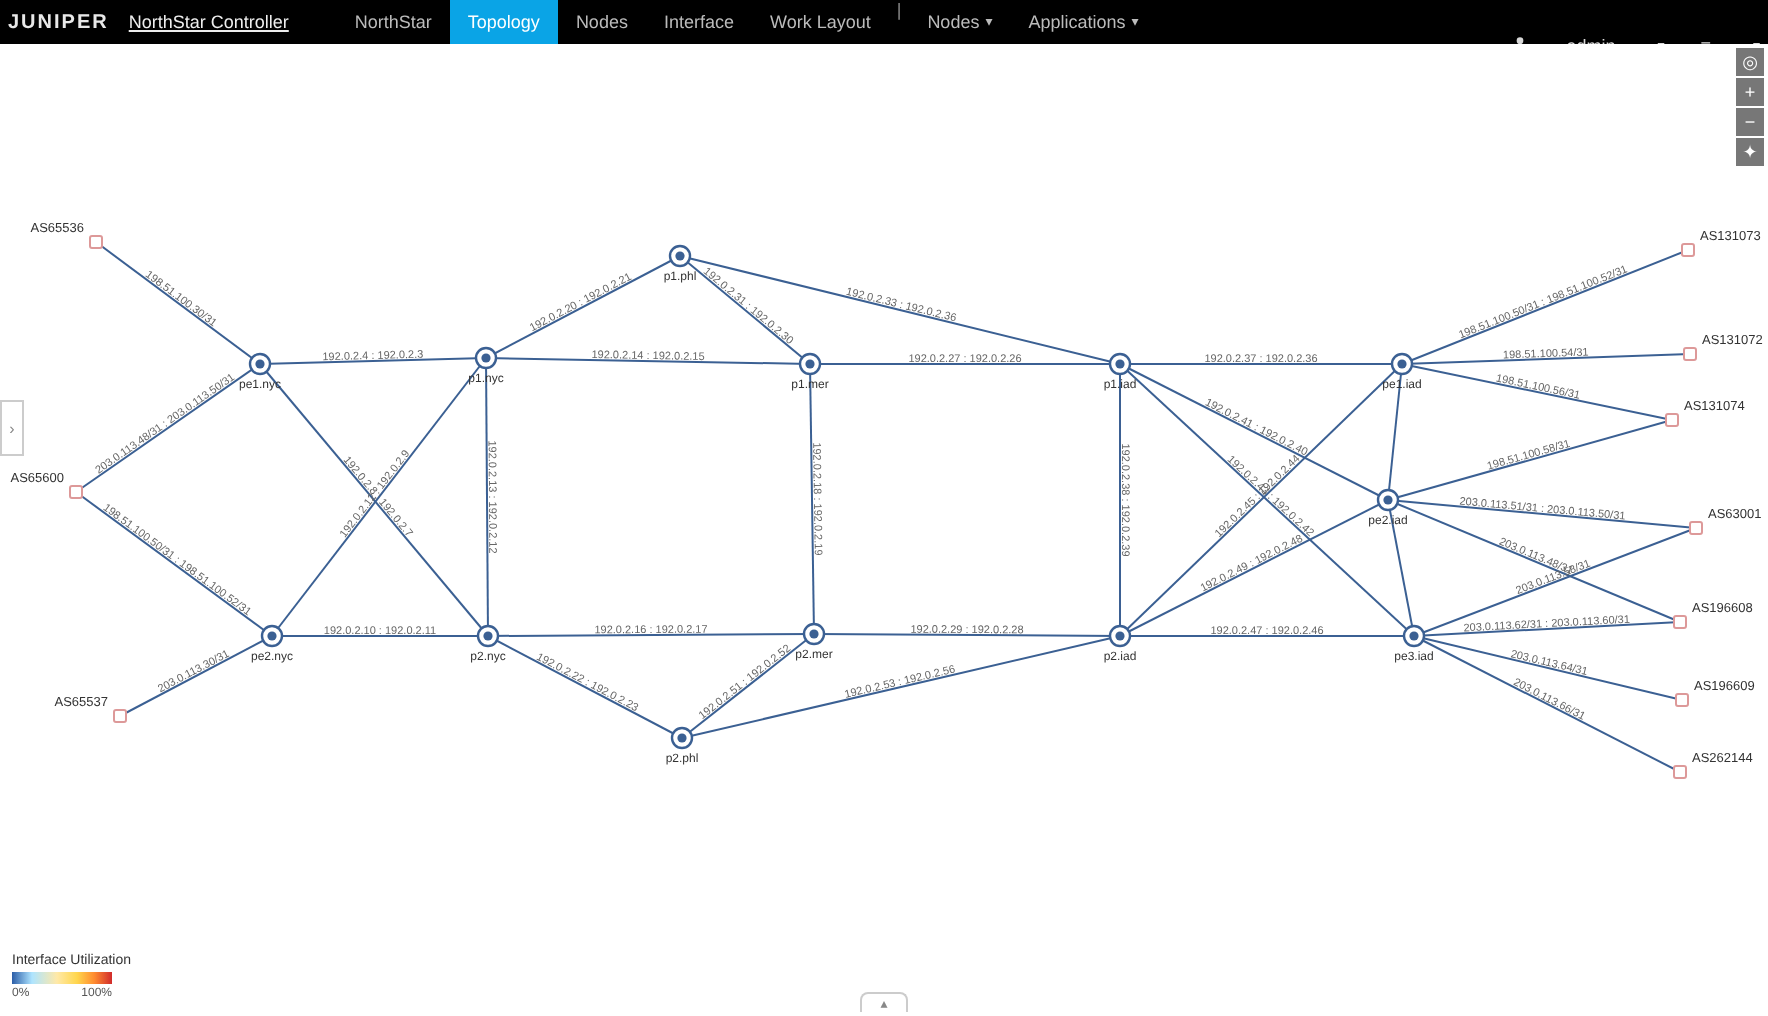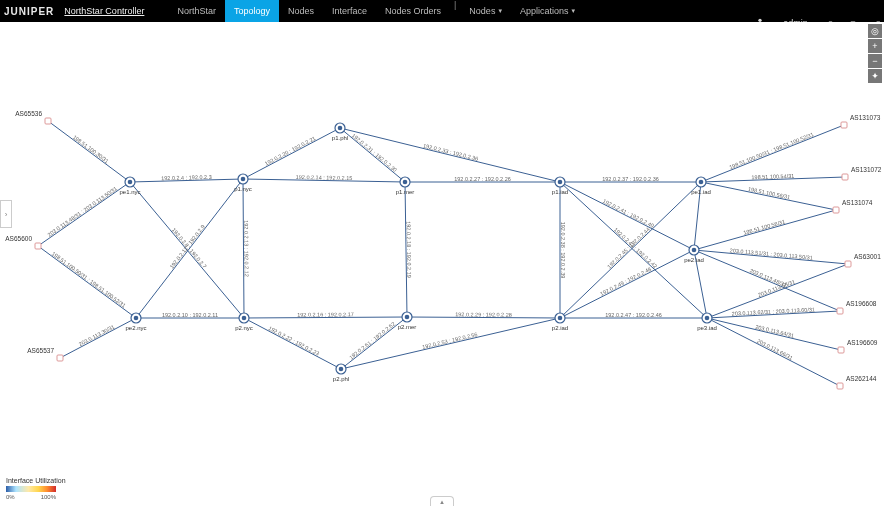--- a/index.html
+++ b/index.html
@@ -118,21 +118,21 @@
 <body>
 
 <div class="topbar">
   <span class="brand">JUNIPER</span>
   <span class="product">NorthStar Controller</span>
   <div class="nav">
     <div class="nav-item">NorthStar</div>
     <div class="nav-item active">Topology</div>
     <div class="nav-item">Nodes</div>
     <div class="nav-item">Interface</div>
-    <div class="nav-item">Nodes Orders</div>
+    <div class="nav-item">Work Layout</div>
     <span class="nav-sep">|</span>
     <div class="nav-item">
       <span>Nodes</span>
       <span class="chev">▾</span>
     </div>
     <div class="nav-item">
       <span>Applications</span>
       <span class="chev">▾</span>
     </div>
   </div>

